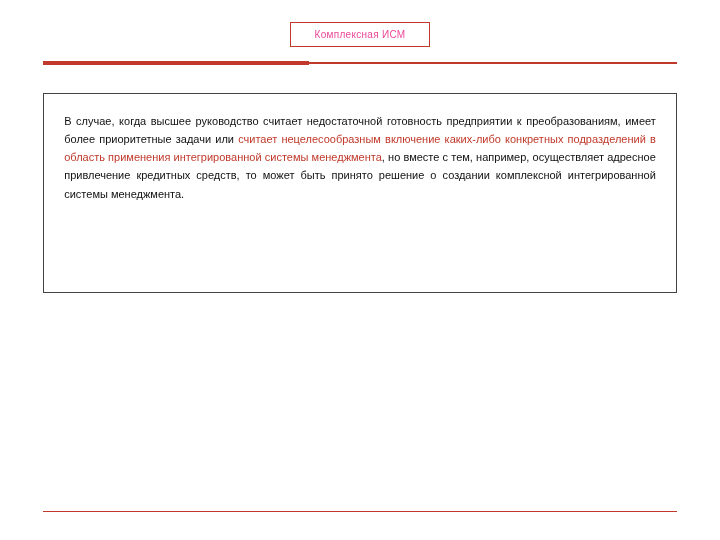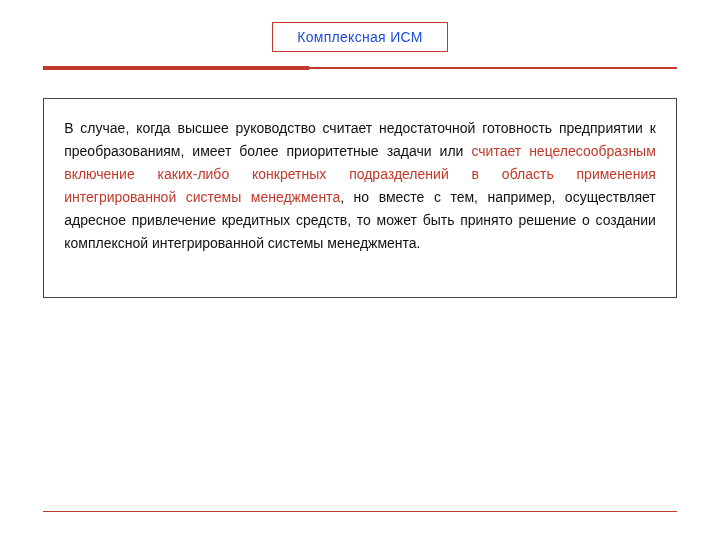--- a/index.html
+++ b/index.html
@@ -24,22 +24,22 @@
       position: relative;
       display: flex;
       flex-direction: column;
       align-items: center;
     }
 
     .title-box {
       margin-top: 22px;
       border: 1px solid #c0392b;
       padding: 6px 24px;
-      font-size: 14px;
-      color: #1d4ed8;
+      font-size: 10px;
+      color: #ec4899;
       font-family: Arial, sans-serif;
       font-weight: normal;
       letter-spacing: 0.3px;
     }
 
     .red-line-container {
       width: 88%;
       margin-top: 14px;
       display: flex;
       align-items: center;
@@ -59,21 +59,21 @@
 
     .content-area {
       width: 88%;
       margin-top: 28px;
       border: 1px solid #444;
       padding: 18px 20px 18px 20px;
       min-height: 200px;
     }
 
     .content-text {
-      font-size: 14px;
+      font-size: 11px;
       line-height: 1.65;
       color: #111;
       text-align: justify;
       font-family: Arial, sans-serif;
     }
 
     .content-text .highlight-red {
       color: #c0392b;
     }
 

